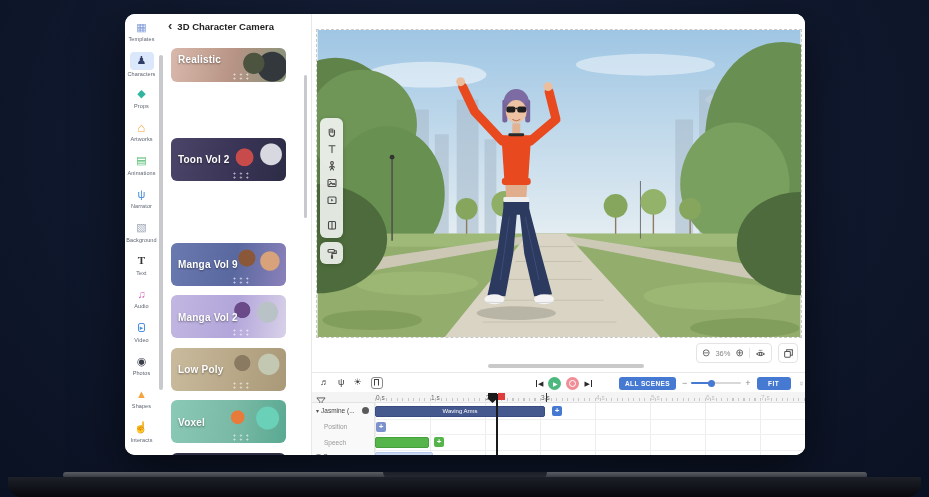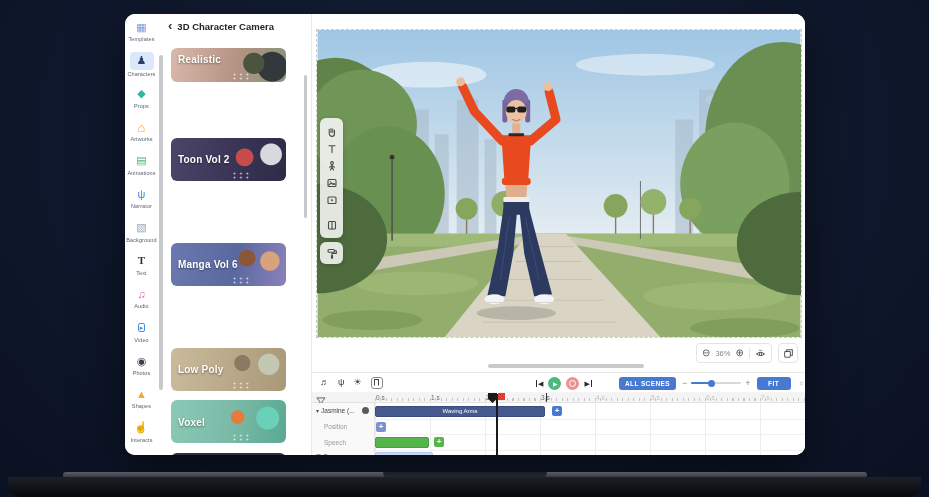--- a/index.html
+++ b/index.html
@@ -262,21 +262,28 @@
             </span>
         </div>
         <div class="card c2">
           <span class="card-title">Toon Vol 2</span>
           <span class="spark">
               <span>+ + +</span>
               <span>+ + +</span>
             </span>
         </div>
         <div class="card c4">
-          <span class="card-title">Manga Vol 6</span>
+          <span class="card-title">Manga Vol 9</span>
+          <span class="spark">
+              <span>+ + +</span>
+              <span>+ + +</span>
+            </span>
+        </div>
+        <div class="card c5">
+          <span class="card-title">Manga Vol 2</span>
           <span class="spark">
               <span>+ + +</span>
               <span>+ + +</span>
             </span>
         </div>
         <div class="card c7">
           <span class="card-title">Voxel</span>
           <span class="spark">
               <span>+ + +</span>
               <span>+ + +</span>

